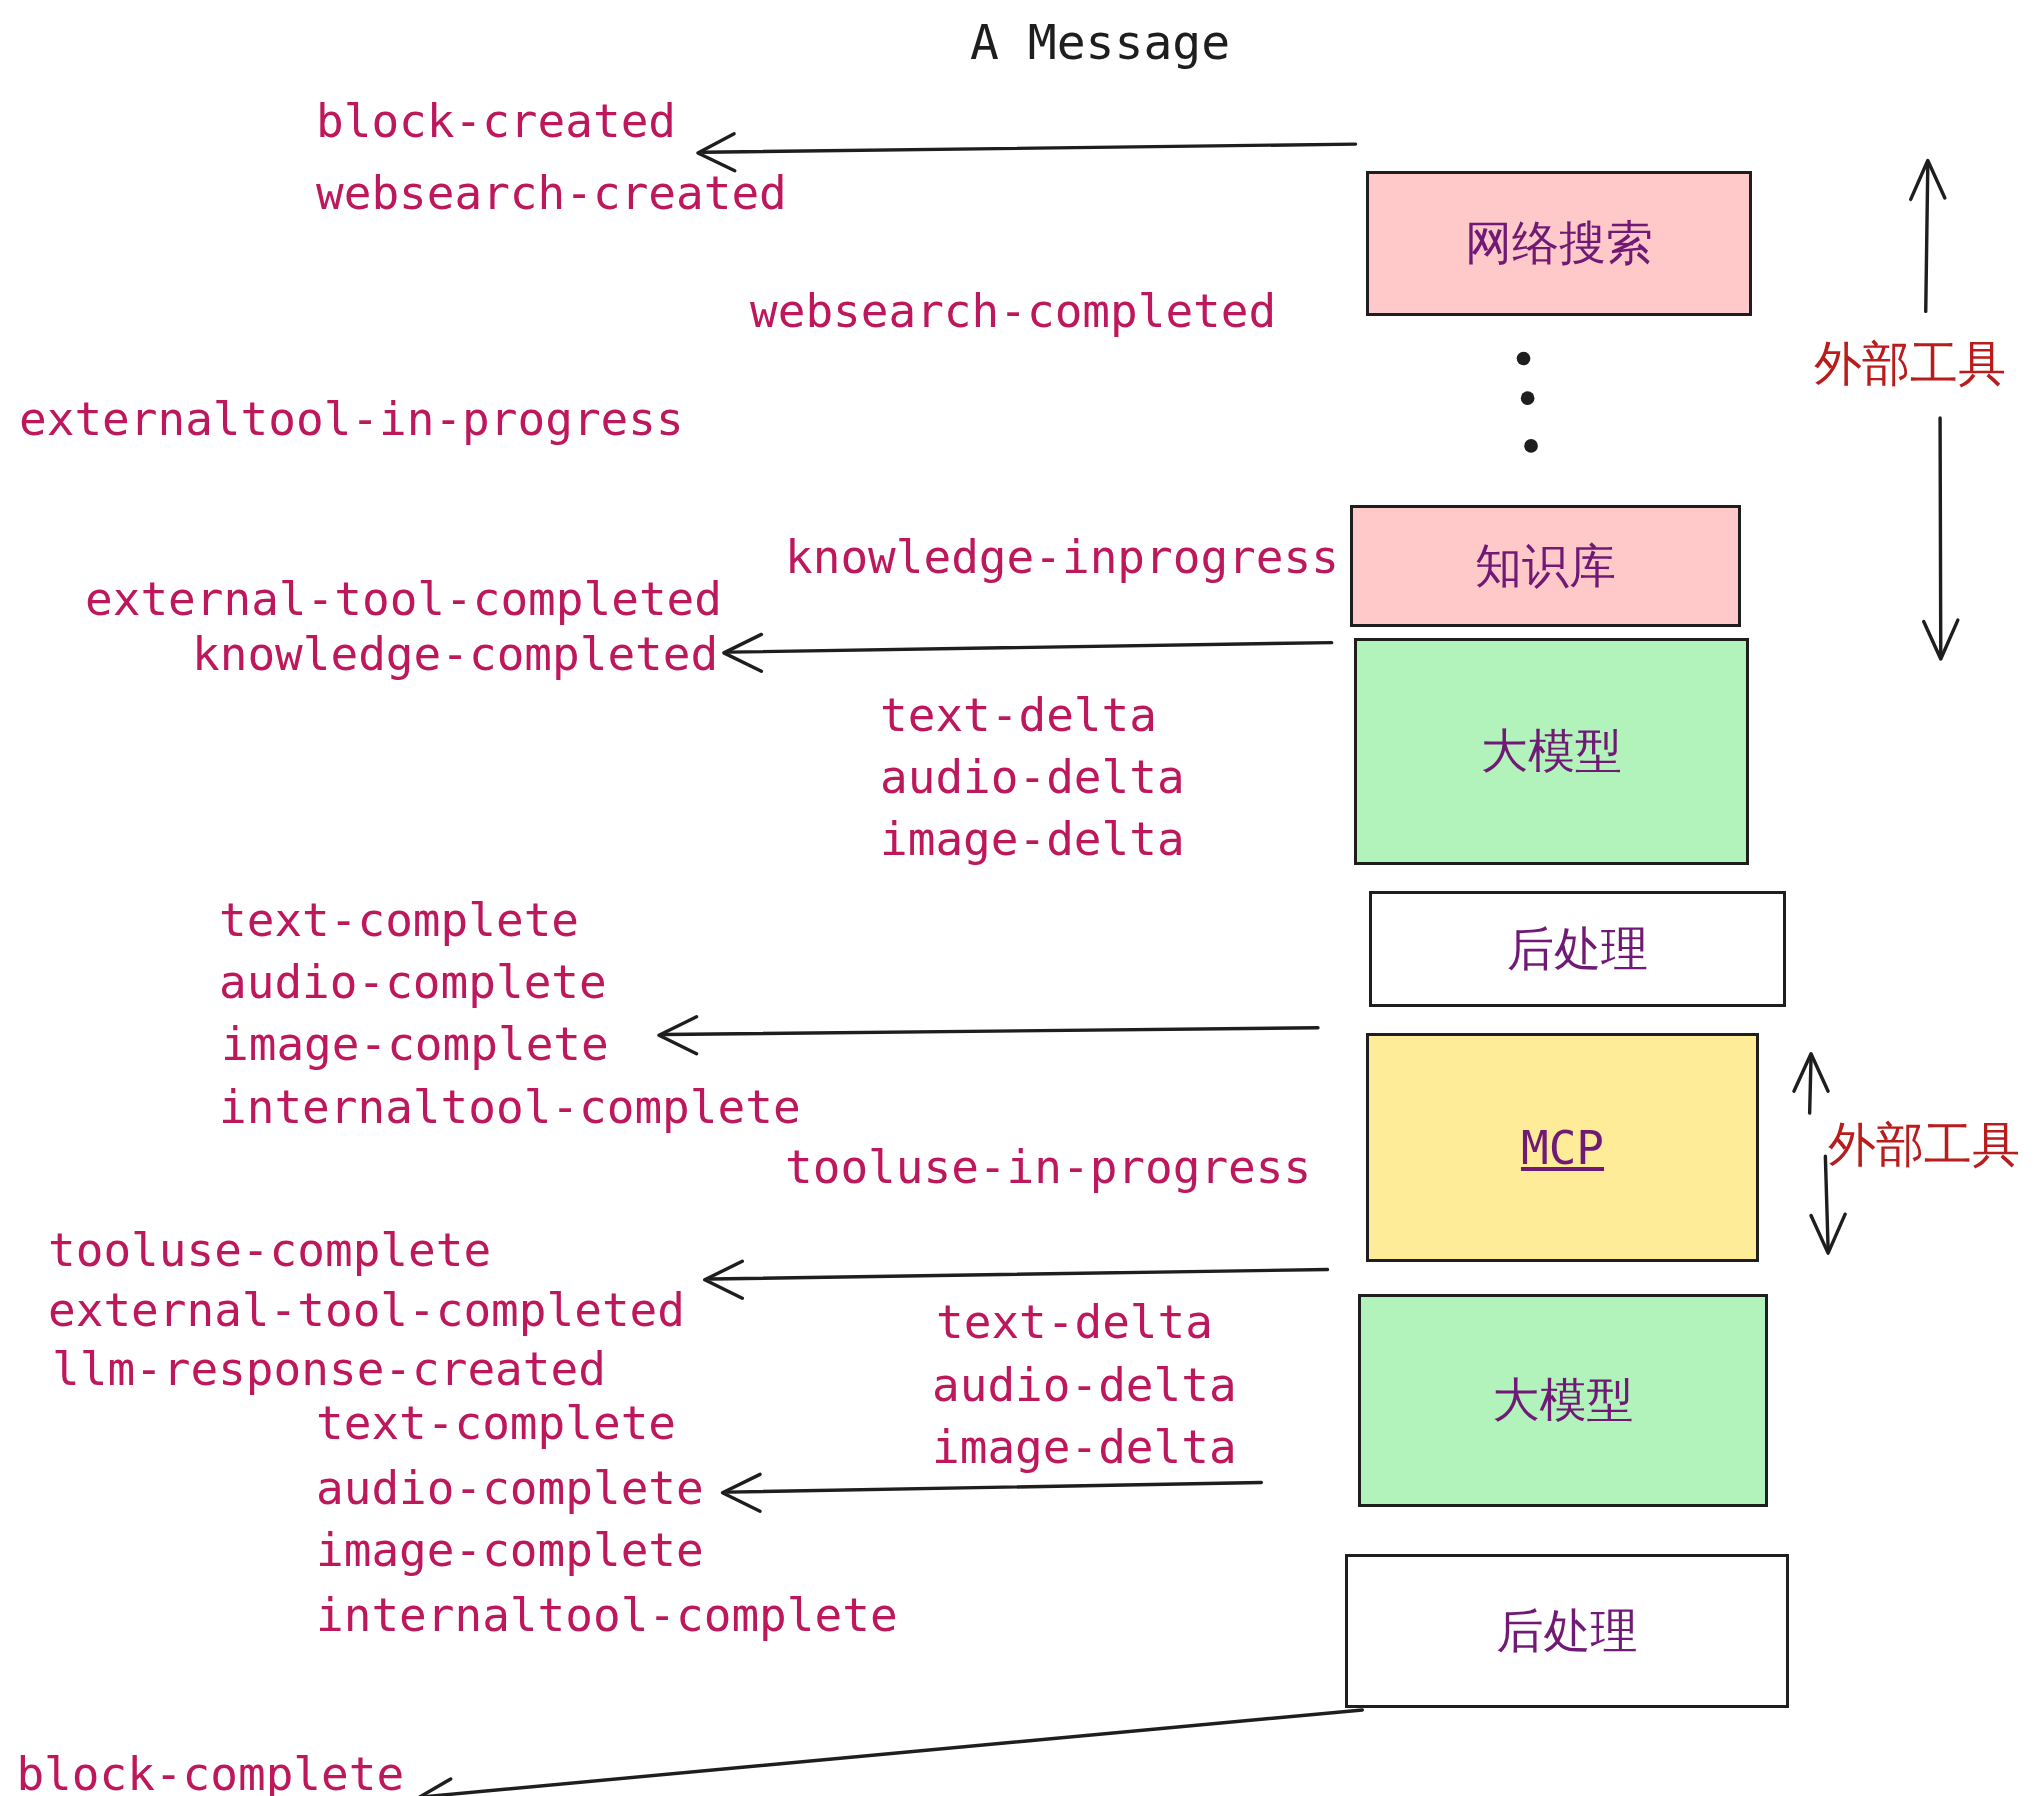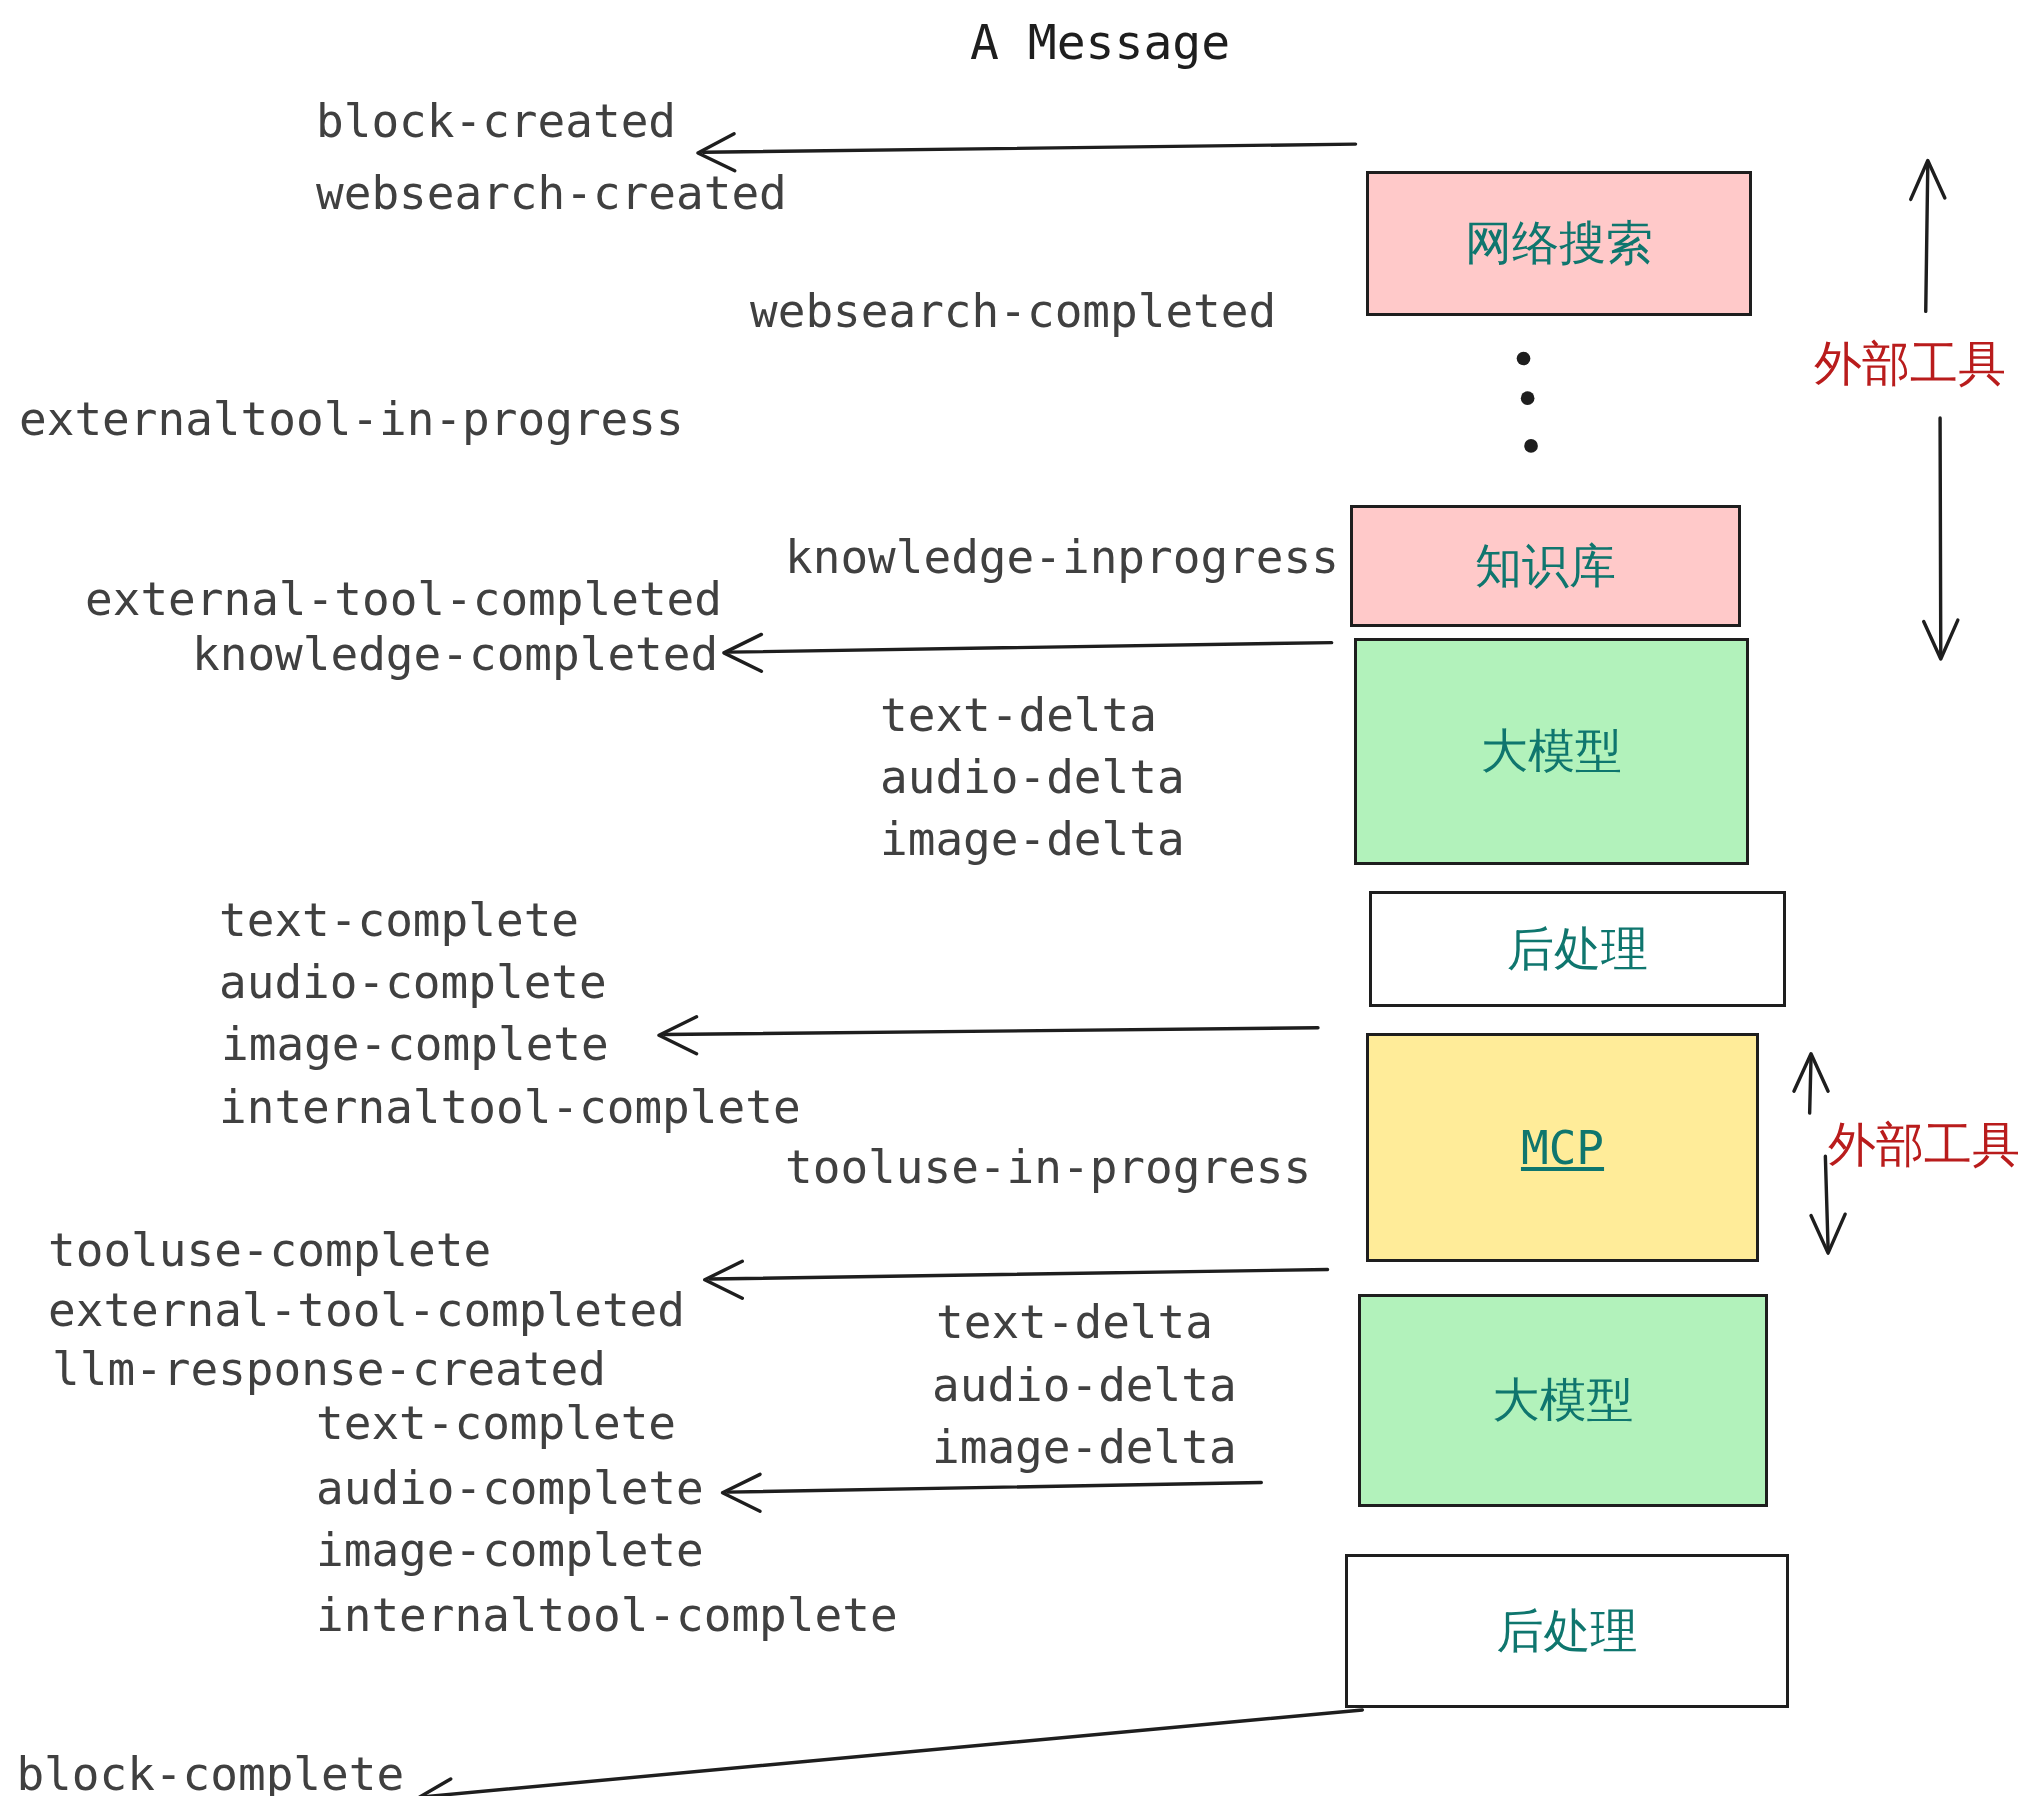--- a/index.html
+++ b/index.html
@@ -10,42 +10,42 @@
     background:#ffffff;
     overflow:hidden;
     font-family:"DejaVu Sans Mono", monospace;
   }
   .lines { position:absolute; left:0; top:0; width:2035px; height:1796px; }
   .ev {
     position:absolute;
     font-family:"DejaVu Sans Mono", monospace;
     font-size:46px;
     line-height:1.06;
-    color:#404040;
+    color:#be185d;
     white-space:nowrap;
   }
   .title {
     position:absolute;
     font-family:"DejaVu Sans Mono", monospace;
     font-size:48px;
     color:#1e1e1e;
     white-space:nowrap;
   }
   .box {
     position:absolute;
     border:3.4px solid #1e1e1e;
     box-sizing:border-box;
     display:flex;
     align-items:center;
     justify-content:center;
   }
   .box .lbl {
     font-family:"DejaVu Sans", "Liberation Sans", sans-serif;
     font-size:47px;
-    color:#0f766e;
+    color:#701a75;
     white-space:nowrap;
   }
   .box .lbl.mono {
     font-family:"DejaVu Sans Mono", monospace;
     font-size:46px;
     text-decoration:underline;
   }
   .ann {
     position:absolute;
     font-family:"DejaVu Sans", "Liberation Sans", sans-serif;

